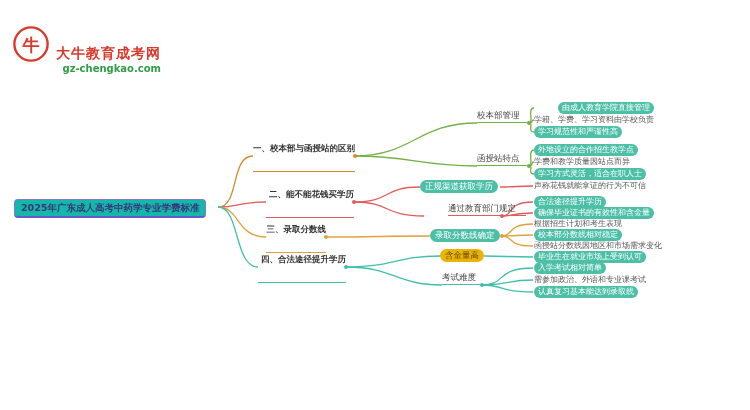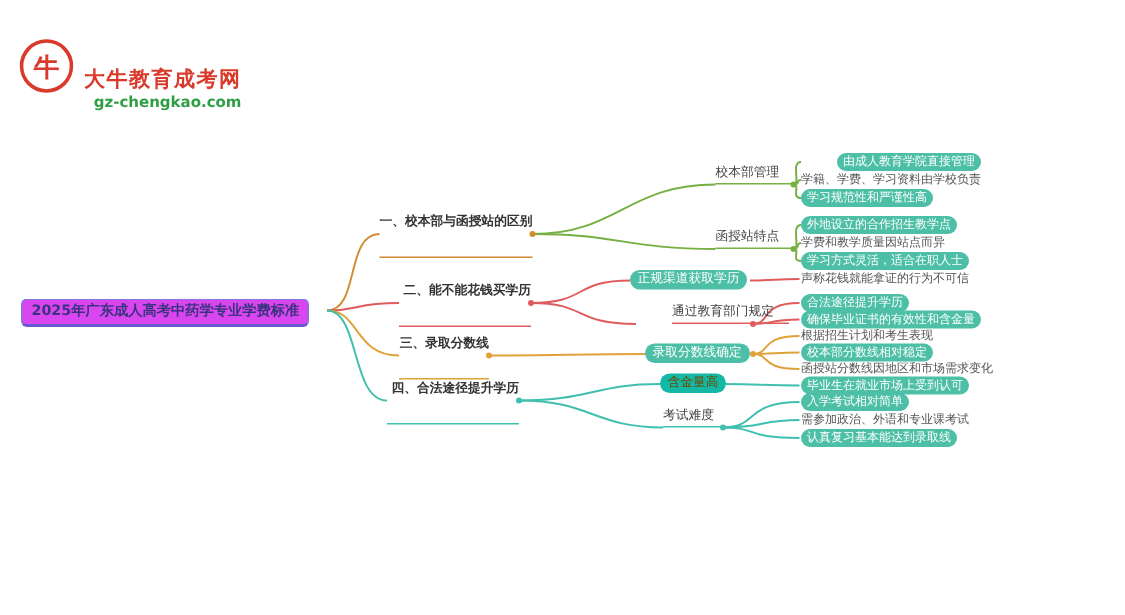--- a/index.html
+++ b/index.html
@@ -10,37 +10,37 @@
   }
   .stage { position:absolute; inset:0; }
   svg.links { position:absolute; left:0; top:0; pointer-events:none; }
 
   .logo { position:absolute; left:12px; top:12px; display:flex; align-items:center; gap:6px; cursor:pointer; }
   .logo-title { color:#d93a2b; font-weight:bold; font-size:14px; letter-spacing:1px; line-height:18px;margin-top:32px; }
   .logo-domain { color:#2f9e44; font-weight:bold; font-size:10px; text-align:right; line-height:14px; }
 
   .node { position:absolute; white-space:nowrap; }
   .root-node {
-    background:#d946ef; border:1px solid #8474dd; border-bottom:2px solid #6a57cf;
+    background:#14b8a6; border:1px solid #8474dd; border-bottom:2px solid #6a57cf;
     color:#3c3380; font-weight:bold; font-size:9.5px; line-height:14px;
     padding:1px 6px; border-radius:4px; cursor:pointer;
   }
   .lvl1 {
     font-size:8.5px; font-weight:bold; color:#333; line-height:11px;
     border-bottom:1.5px solid; padding-bottom:17px; cursor:pointer;text-align:right;
   }
   .lvl2 {
     font-size:8.5px; color:#444; line-height:11px;
     border-bottom:1.3px solid; padding-bottom:1px; cursor:pointer;
   }
   .pill-l2 {
     font-size:8.5px; line-height:13px; padding:0 5px; border-radius:7px;
     background:#4cbfa6; color:#ffffff; cursor:pointer;
   }
-  .pill-yellow { background:#14b8a6; color:#6b4d00; }
+  .pill-yellow { background:#eab308; color:#6b4d00; }
   .pill {
     font-size:8px; line-height:12px; padding:0 4px; border-radius:6px;
     background:#4cbfa6; color:#ffffff; cursor:pointer;
   }
   .leaf-plain { font-size:8px; color:#555; line-height:12px; cursor:pointer; }
 </style>
 </head>
 <body>
 
 <div class="stage">

